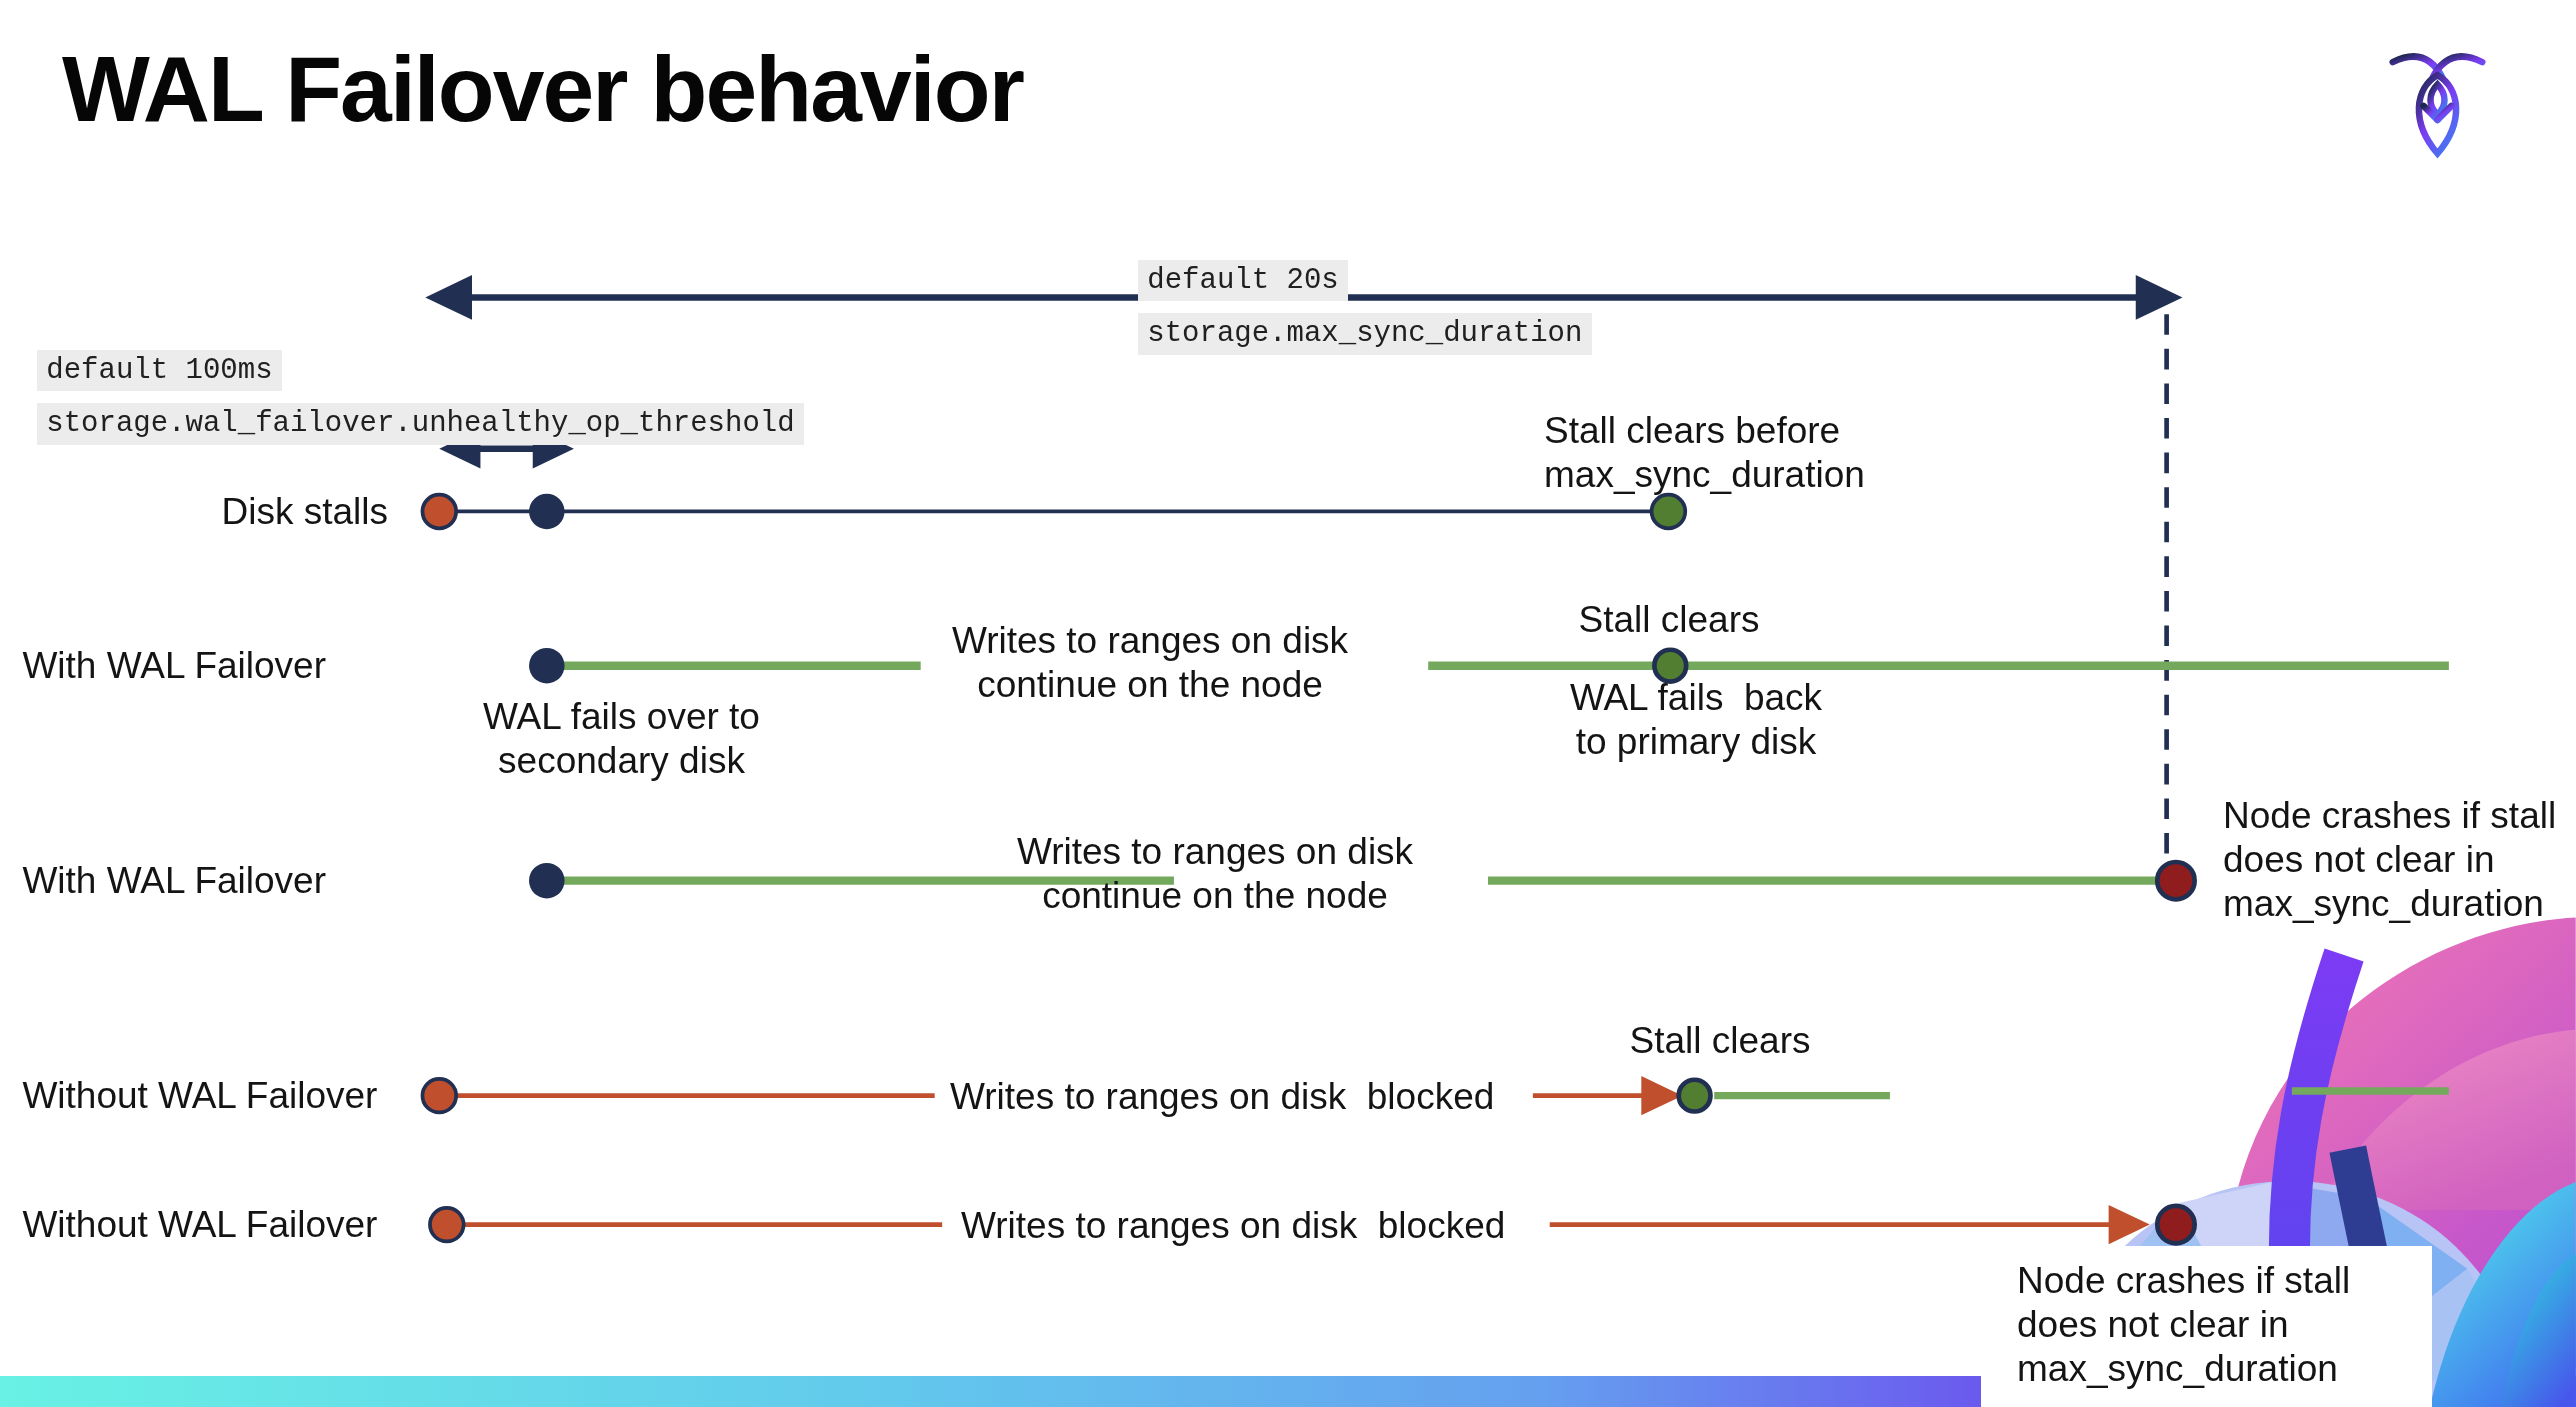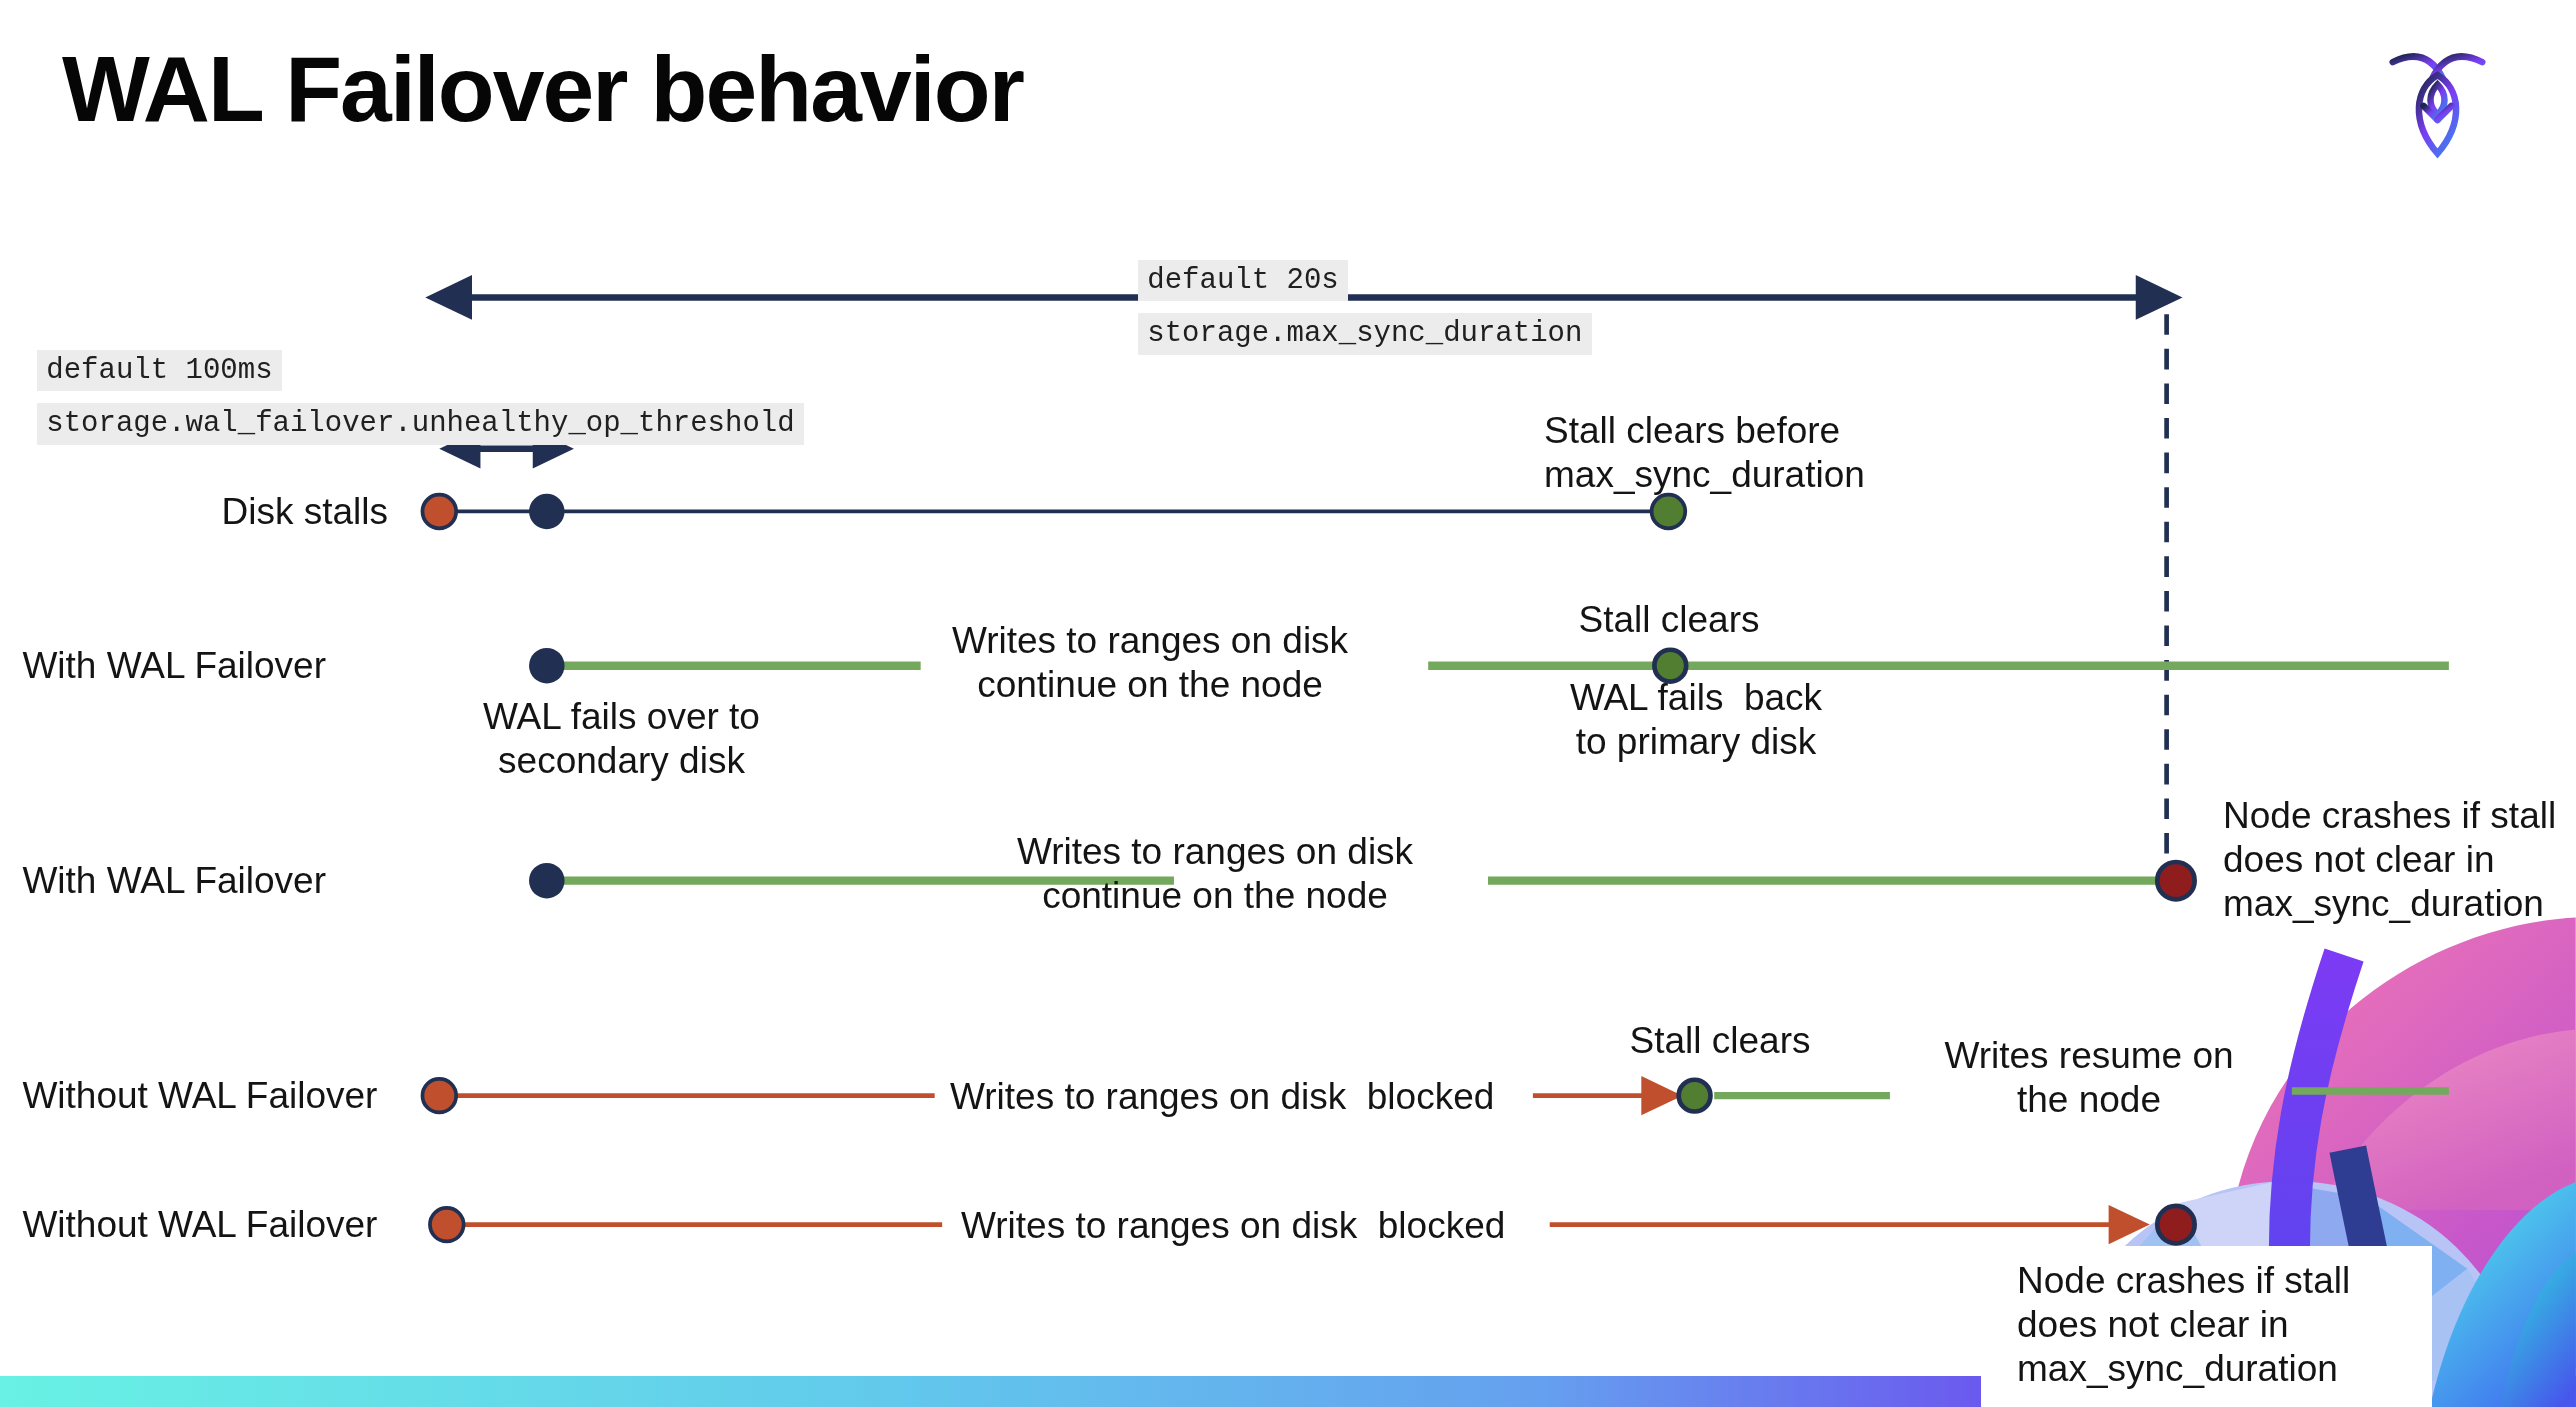--- a/index.html
+++ b/index.html
@@ -192,24 +192,20 @@
   <div class="lbl nw" style="left:2223px;top:794px;">
     <div>Node crashes if stall</div>
     <div>does not clear in</div>
     <div>max_sync_duration</div>
   </div>
 
   <div class="lbl nw p" style="left:950px;top:1075px;">Writes to ranges on disk  blocked</div>
 
   <div class="lbl ctr" style="left:1603px;top:1019px;width:234px;">Stall clears</div>
 
-  <div class="lbl ctr" style="left:1935px;top:1034px;width:308px;">
-    <div>Writes resume on</div>
-    <div>the node</div>
-  </div>
 
   <div class="lbl nw p" style="left:961px;top:1204px;">Writes to ranges on disk  blocked</div>
 
   <div class="whitebox">
     <div>Node crashes if stall</div>
     <div>does not clear in</div>
     <div>max_sync_duration</div>
   </div>
 
 </div>

